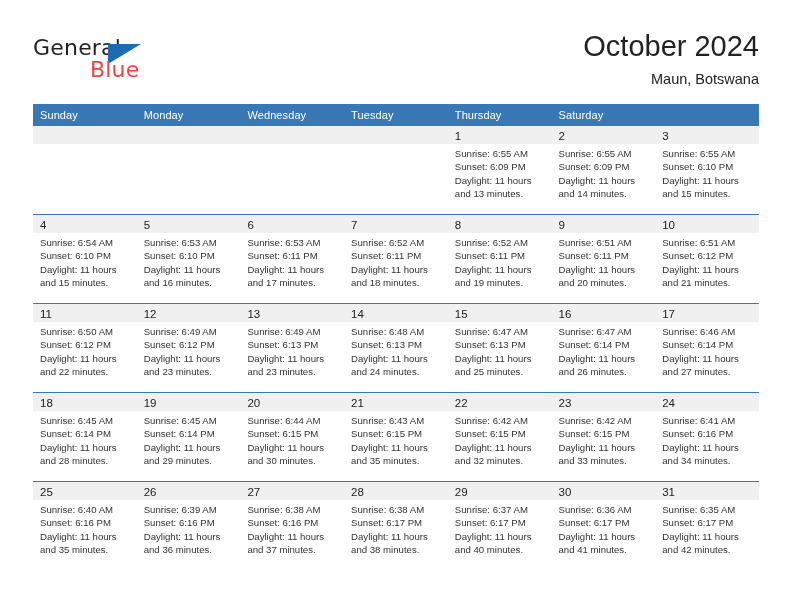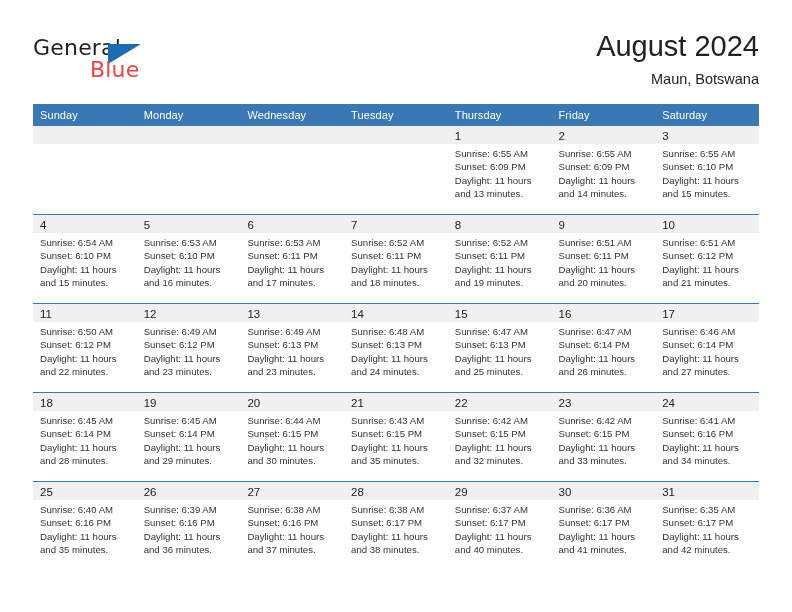--- a/index.html
+++ b/index.html
@@ -153,33 +153,32 @@
 
 <div class="page">
 
   <div class="header">
     <div class="logo">
       <span class="logo-general">General</span>
       <span class="logo-triangle"></span>
       <span class="logo-blue">Blue</span>
     </div>
     <div class="title-block">
-      <div class="cal-title">August 2024</div>
+      <div class="cal-title">October 2024</div>
       <div class="cal-subtitle">Maun, Botswana</div>
     </div>
   </div>
 
   <div class="calendar">
     <div class="weekday-row">
       <div class="weekday">Sunday</div>
       <div class="weekday">Monday</div>
       <div class="weekday">Wednesday</div>
       <div class="weekday">Tuesday</div>
       <div class="weekday">Thursday</div>
-      <div class="weekday">Friday</div>
       <div class="weekday">Saturday</div>
     </div>
 
     <div id="weeks-container">
         <div class="week-row">
           <div class="day-cell empty-cell">
     <div class="day-number-band">
       <span class="day-number"></span>
     </div>
     <div class="day-body">

